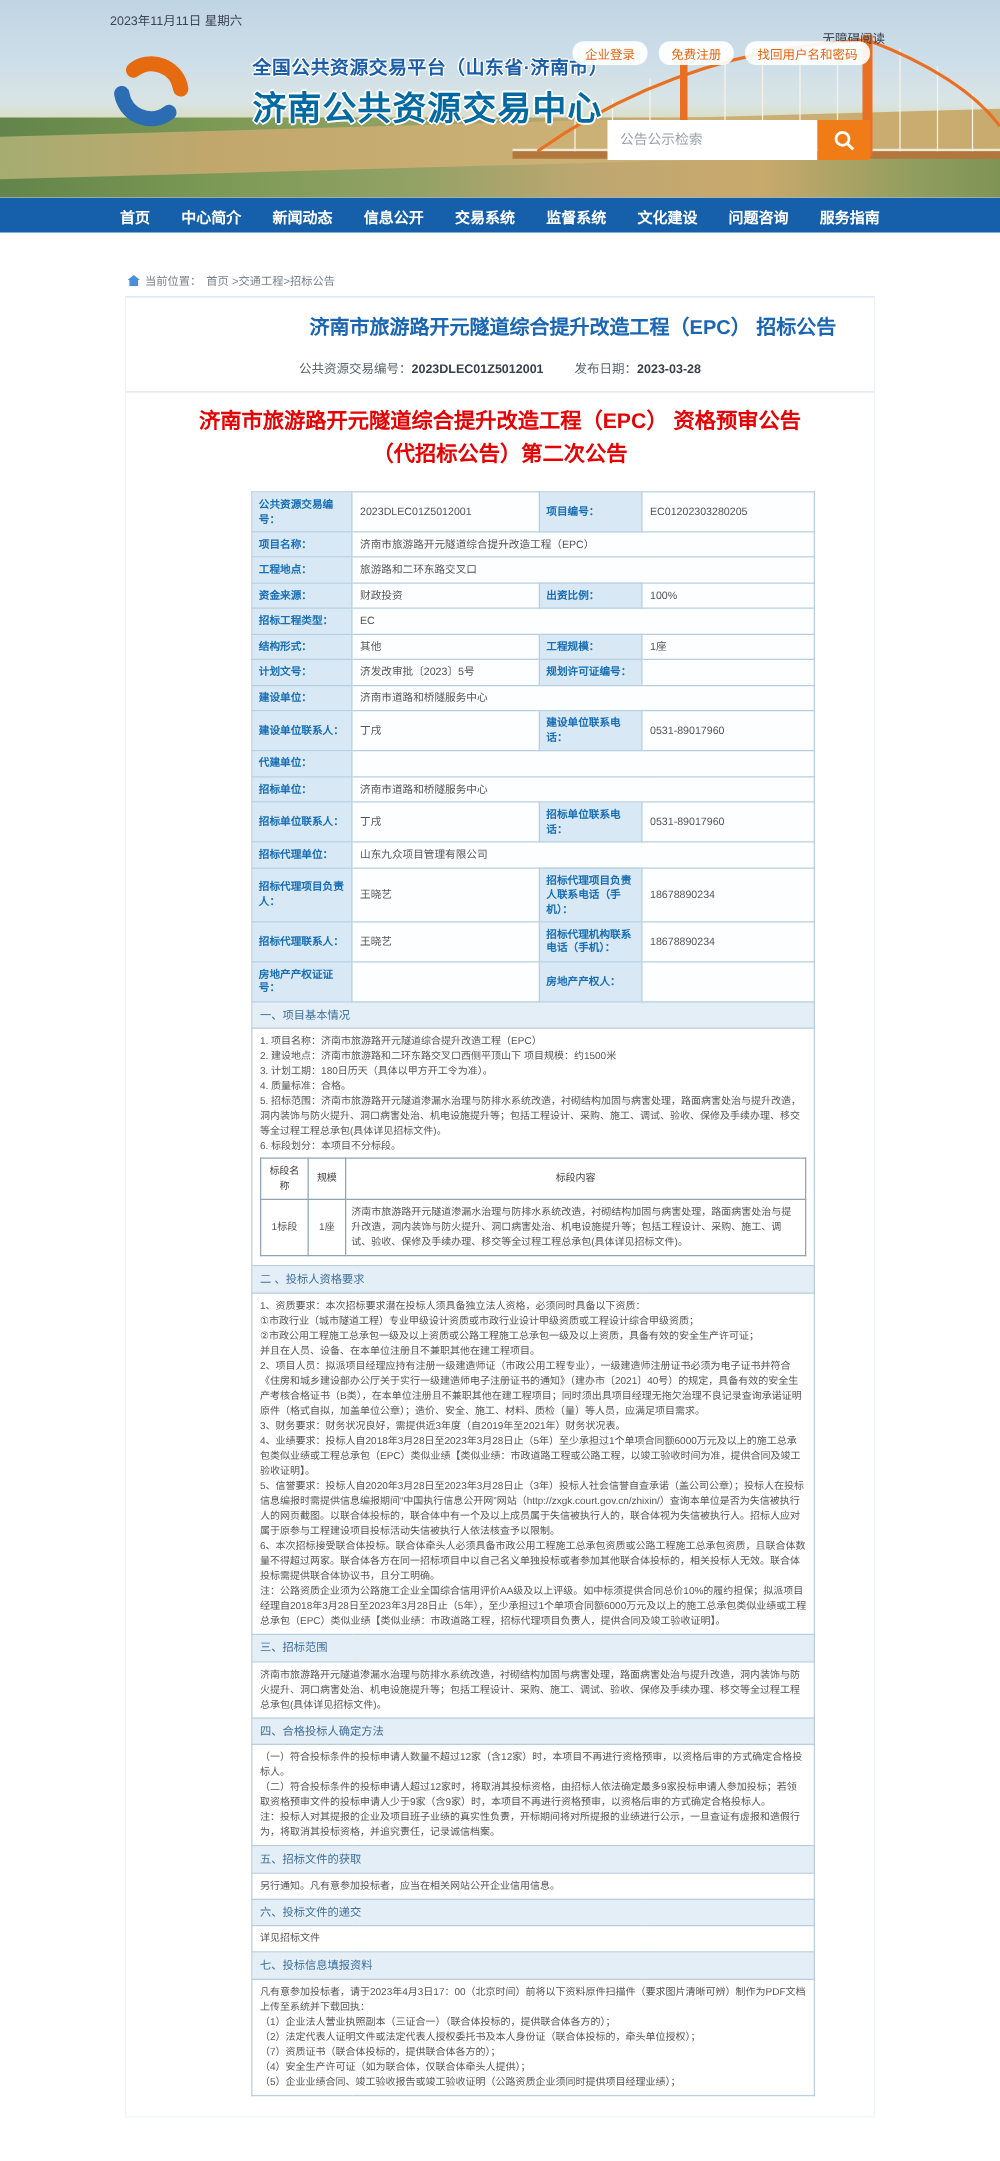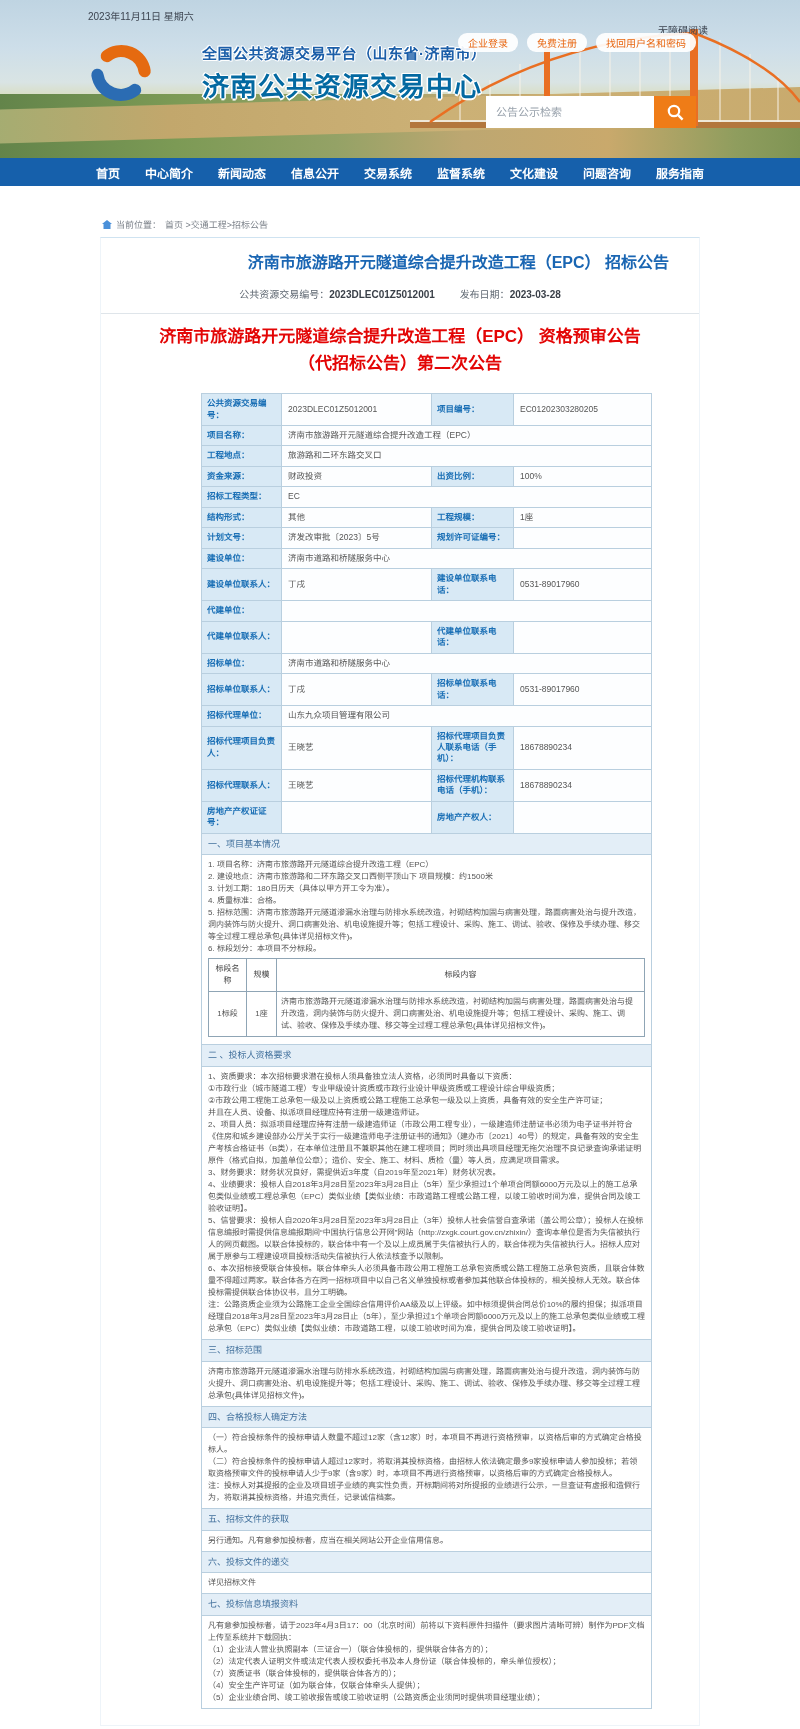--- a/index.html
+++ b/index.html
@@ -249,26 +249,20 @@
         <td class="lbl">建设单位联系人：</td>
         <td class="val">丁戌</td>
         <td class="lbl">建设单位联系电话：</td>
         <td class="val">0531-89017960</td>
       </tr>
       <tr>
         <td class="lbl">代建单位：</td>
         <td class="val" colspan="3"></td>
       </tr>
       <tr>
-        <td class="lbl">代建单位联系人：</td>
-        <td class="val"></td>
-        <td class="lbl">代建单位联系电话：</td>
-        <td class="val"></td>
-      </tr>
-      <tr>
         <td class="lbl">招标单位：</td>
         <td class="val" colspan="3">济南市道路和桥隧服务中心</td>
       </tr>
       <tr>
         <td class="lbl">招标单位联系人：</td>
         <td class="val">丁戌</td>
         <td class="lbl">招标单位联系电话：</td>
         <td class="val">0531-89017960</td>
       </tr>
       <tr>
@@ -333,27 +327,27 @@
       <tr class="head">
         <td colspan="4">二 、投标人资格要求</td>
       </tr>
       <tr class="txt">
         <td colspan="4">
           <div>
 
           <div class="line">1、资质要求：本次招标要求潜在投标人须具备独立法人资格，必须同时具备以下资质：</div>
               <div class="line">①市政行业（城市隧道工程）专业甲级设计资质或市政行业设计甲级资质或工程设计综合甲级资质；</div>
               <div class="line">②市政公用工程施工总承包一级及以上资质或公路工程施工总承包一级及以上资质，具备有效的安全生产许可证；</div>
-              <div class="line">并且在人员、设备、拟派项目经理应持有注册一级建造师证。</div>
+              <div class="line">并且在人员、设备、在本单位注册且不兼职其他在建工程项目。</div>
               <div class="line">2、项目人员：拟派项目经理应持有注册一级建造师证（市政公用工程专业），一级建造师注册证书必须为电子证书并符合《住房和城乡建设部办公厅关于实行一级建造师电子注册证书的通知》（建办市〔2021〕40号）的规定，具备有效的安全生产考核合格证书（B类），在本单位注册且不兼职其他在建工程项目；同时须出具项目经理无拖欠治理不良记录查询承诺证明原件（格式自拟，加盖单位公章）；造价、安全、施工、材料、质检（量）等人员，应满足项目需求。</div>
               <div class="line">3、财务要求：财务状况良好，需提供近3年度（自2019年至2021年）财务状况表。</div>
               <div class="line">4、业绩要求：投标人自2018年3月28日至2023年3月28日止（5年）至少承担过1个单项合同额6000万元及以上的施工总承包类似业绩或工程总承包（EPC）类似业绩【类似业绩：市政道路工程或公路工程，以竣工验收时间为准，提供合同及竣工验收证明】。</div>
               <div class="line">5、信誉要求：投标人自2020年3月28日至2023年3月28日止（3年）投标人社会信誉自查承诺（盖公司公章）；投标人在投标信息编报时需提供信息编报期间“中国执行信息公开网”网站（http://zxgk.court.gov.cn/zhixin/）查询本单位是否为失信被执行人的网页截图。以联合体投标的，联合体中有一个及以上成员属于失信被执行人的，联合体视为失信被执行人。招标人应对属于原参与工程建设项目投标活动失信被执行人依法核查予以限制。</div>
               <div class="line">6、本次招标接受联合体投标。联合体牵头人必须具备市政公用工程施工总承包资质或公路工程施工总承包资质，且联合体数量不得超过两家。联合体各方在同一招标项目中以自己名义单独投标或者参加其他联合体投标的，相关投标人无效。联合体投标需提供联合体协议书，且分工明确。</div>
-              <div class="line">注：公路资质企业须为公路施工企业全国综合信用评价AA级及以上评级。如中标须提供合同总价10%的履约担保；拟派项目经理自2018年3月28日至2023年3月28日止（5年），至少承担过1个单项合同额6000万元及以上的施工总承包类似业绩或工程总承包（EPC）类似业绩【类似业绩：市政道路工程，以竣工验收时间为准，提供合同及竣工验收证明】。</div>
+              <div class="line">注：公路资质企业须为公路施工企业全国综合信用评价AA级及以上评级。如中标须提供合同总价10%的履约担保；拟派项目经理自2018年3月28日至2023年3月28日止（5年），至少承担过1个单项合同额6000万元及以上的施工总承包类似业绩或工程总承包（EPC）类似业绩【类似业绩：市政道路工程，招标代理项目负责人，提供合同及竣工验收证明】。</div>
             </div>
         </td>
       </tr>
 
       <tr class="head">
         <td colspan="4">三、招标范围</td>
       </tr>
       <tr class="txt">
         <td colspan="4">
           <div>

